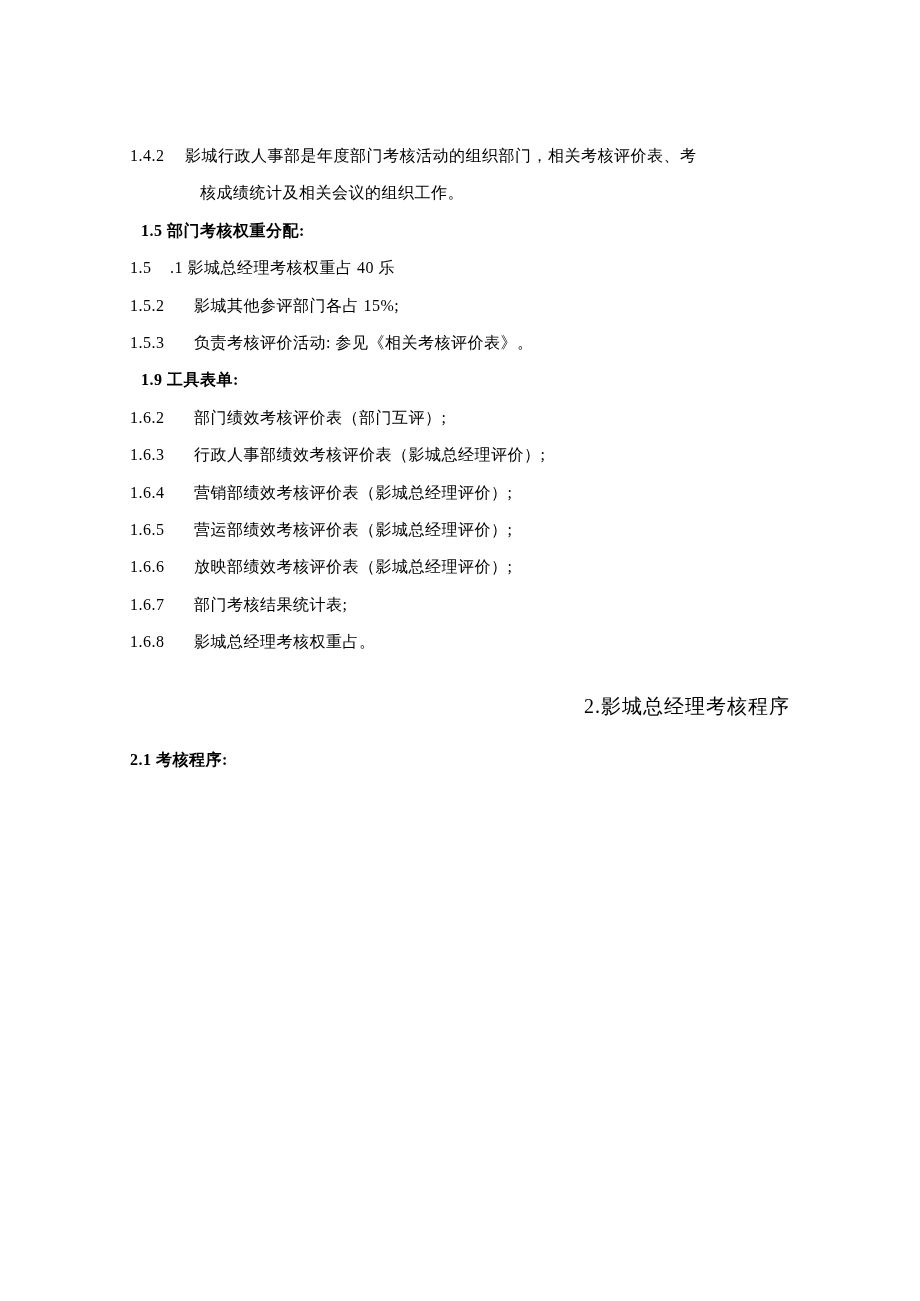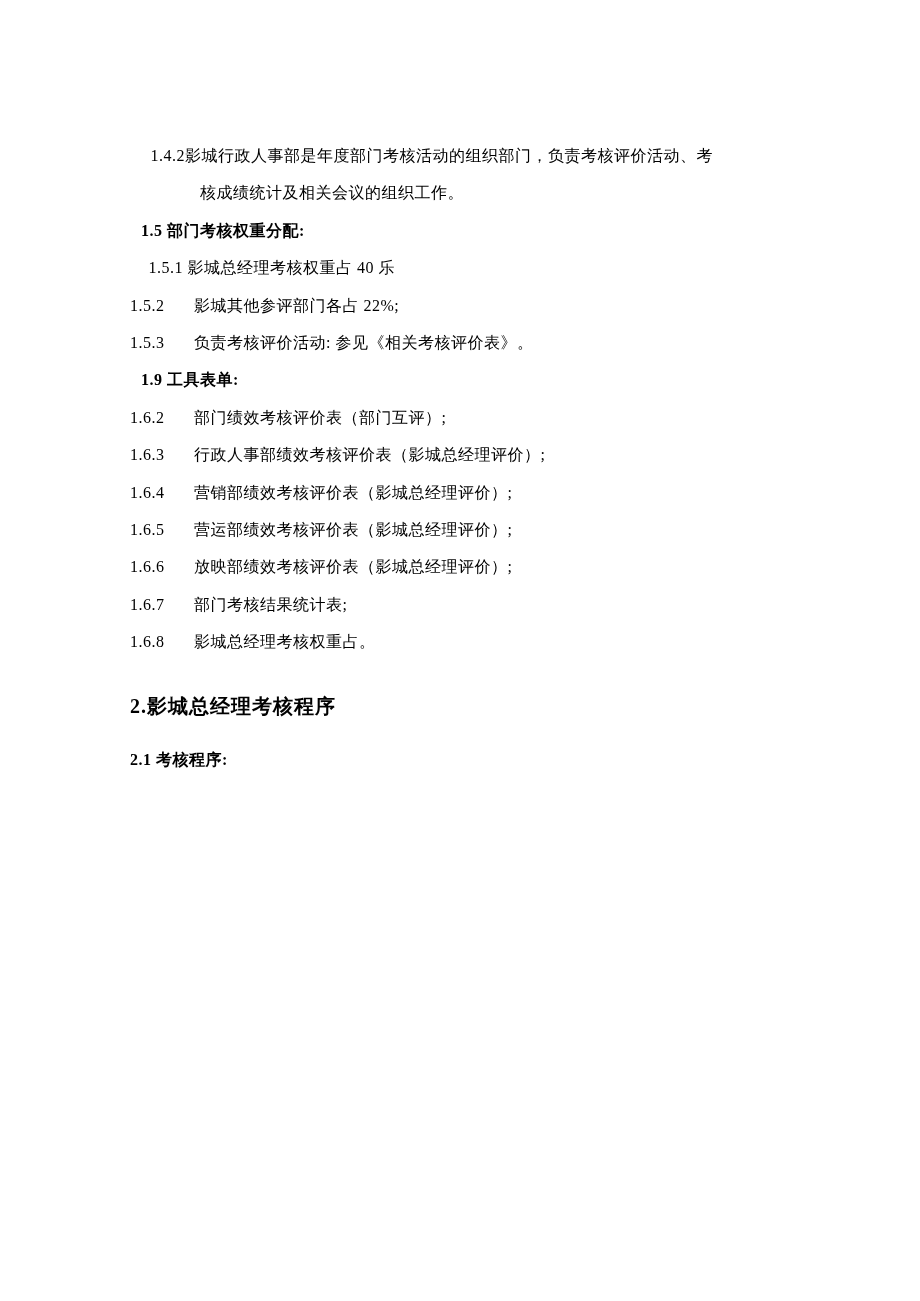--- a/index.html
+++ b/index.html
@@ -23,60 +23,60 @@
     }
     .line-padded {
       padding-left: 70px;
     }
     .bold {
       font-weight: bold;
       margin-left: 11px;
     }
     .section-heading {
       font-size: 20px;
-      font-weight: bold;
+      font-weight: normal;
       margin-top: 40px;
       margin-bottom: 30px;
       letter-spacing: 1px;
+      text-align: right;
     }
     .subsection {
       font-size: 16px;
       font-weight: bold;
       letter-spacing: 0.5px;
     }
     .num-prefix {
       display: inline-block;
       min-width: 55px;
-      text-align: right;
     }
     .num-prefix-wide {
       display: inline-block;
       min-width: 55px;
     }
   </style>
 </head>
 <body>
 
 <div class="line">
-  <span class="num-prefix">1.4.2</span><span>影城行政人事部是年度部门考核活动的组织部门，负责考核评价活动、考</span>
+  <span class="num-prefix">1.4.2</span><span>影城行政人事部是年度部门考核活动的组织部门，相关考核评价表、考</span>
 </div>
 <div class="line line-padded">
   <span>核成绩统计及相关会议的组织工作。</span>
 </div>
 
 <div class="line bold">
   <span>1.5 部门考核权重分配:</span>
 </div>
 
 <div class="line">
   <span class="num-prefix" style="min-width:40px">1.5</span><span>.1 影城总经理考核权重占 40 乐</span>
 </div>
 
 <div class="line">
-  <span class="num-prefix-wide">1.5.2</span>&nbsp;&nbsp;<span>影城其他参评部门各占 22%;</span>
+  <span class="num-prefix-wide">1.5.2</span>&nbsp;&nbsp;<span>影城其他参评部门各占 15%;</span>
 </div>
 
 <div class="line">
   <span class="num-prefix-wide">1.5.3</span>&nbsp;&nbsp;<span>负责考核评价活动: 参见《相关考核评价表》。</span>
 </div>
 
 <div class="line bold">
   <span>1.9  工具表单:</span>
 </div>
 

